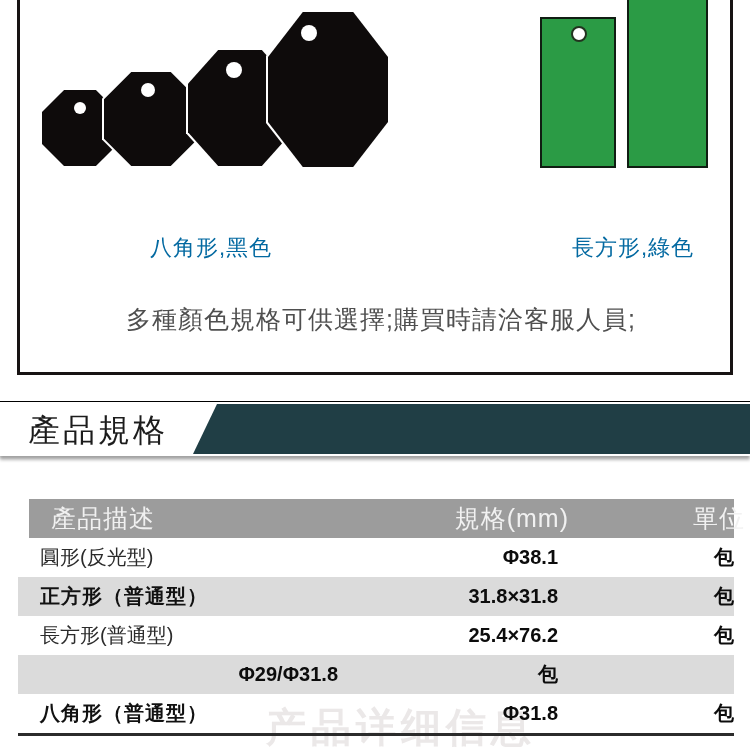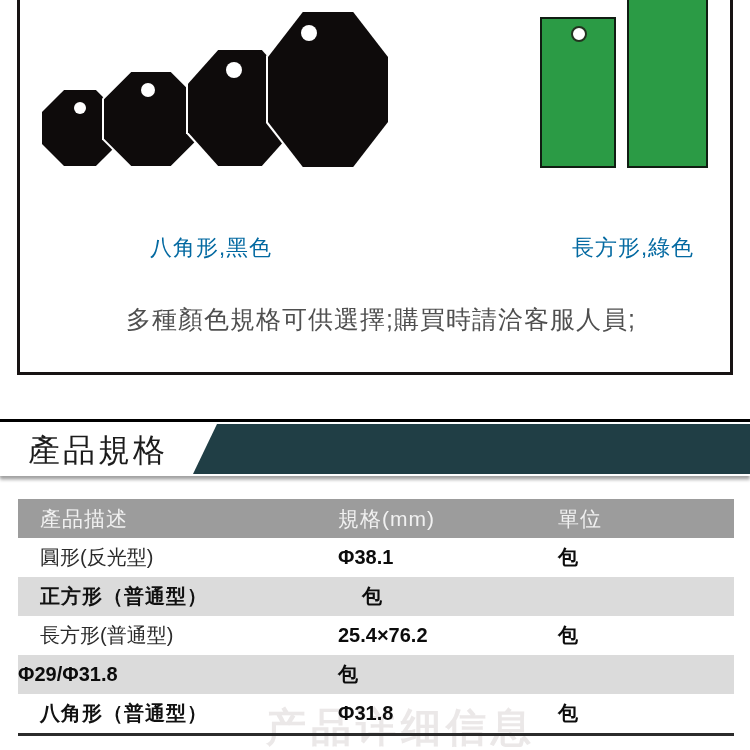--- a/index.html
+++ b/index.html
@@ -34,22 +34,22 @@
   .ghole{position:absolute;left:551px;top:26px;width:16px;height:16px;
     box-sizing:border-box;background:#fff;border:2px solid #22331f;border-radius:50%;z-index:6;}
 
   .caption{position:absolute;font-size:22px;color:#0369a1;letter-spacing:1px;}
   .cap-left{left:150px;top:233px;}
   .cap-right{left:572px;top:233px;}
   .note{position:absolute;left:126px;top:303px;font-size:25px;color:#4f4f4f;letter-spacing:1px;}
 
   
   .banner{
-    position:absolute;left:0;top:419px;width:750px;height:54px;background:#ffffff;
-    border-top:3px solid #000000;
+    position:absolute;left:0;top:401px;width:750px;height:54px;background:#ffffff;
+    border-top:1px solid #000000;
     box-shadow:0 4px 3px rgba(0,0,0,.28), -1px 2px 2px rgba(0,0,0,.12);
   }
   .banner-band{
     position:absolute;left:193px;top:2px;width:557px;height:50px;
     clip-path:polygon(24px 0,100% 0,100% 100%,0 100%);
   }
   .banner-title{
     position:absolute;left:28px;top:7px;font-size:32px;font-weight:400;
     color:#1c1c1c;letter-spacing:3px;
   }
@@ -62,23 +62,23 @@
 
   
   .spec-table{
     position:absolute;left:18px;top:499px;width:716px;z-index:1;
     border-bottom:3px solid #2b2b2b;
   }
   .trow{
     display:grid;grid-template-columns:320px 220px 176px;
     height:39px;align-items:center;font-size:20px;
   }
-  .thead{color:#f1f1f1;font-size:21px;letter-spacing:1px;}
+  .thead{color:#f1f1f1;font-size:25px;letter-spacing:1px;margin-left:11px;}
   .cell-desc{padding-left:22px;color:#2b2b2b;white-space:nowrap;}
-  .cell-spec,.cell-unit{text-align:left;}
+  .cell-spec,.cell-unit{text-align:right;}
   .trow .cell-spec,.trow .cell-unit{font-weight:700;color:#0c0c0c;}
   .thead .cell-spec,.thead .cell-unit{font-weight:400;color:#f1f1f1;}
   .thead .cell-desc{color:#f1f1f1;}
   .row-bold .cell-desc{font-weight:700;color:#111;letter-spacing:1px;}
 </style>
 </head>
 <body>
 
 <div class="panel">
   <div class="oct-shell oct1">
@@ -118,22 +118,23 @@
     <div class="cell-desc">產品描述</div>
     <div class="cell-spec">規格(mm)</div>
     <div class="cell-unit">單位</div>
   </div>
   <div id="spec-table-body">
       <div class="trow">
         <div class="cell-desc">圓形(反光型)</div>
         <div class="cell-spec">Φ38.1</div>
         <div class="cell-unit">包</div>
       </div>
-      <div class="trow row-bold" style="background: rgb(219, 219, 219); gap: 24px;">
+      <div class="trow row-bold" style="background: rgb(219, 219, 219);">
         <div class="cell-desc">正方形（普通型）</div>
+        <div class="cell-spec">31.8×31.8</div>
         <div class="cell-unit">包</div>
       </div>
       <div class="trow">
         <div class="cell-desc">長方形(普通型)</div>
         <div class="cell-spec">25.4×76.2</div>
         <div class="cell-unit">包</div>
       </div>
       <div class="trow" style="background: rgb(219, 219, 219);">
         <div class="cell-spec">Φ29/Φ31.8</div>
         <div class="cell-unit">包</div>

